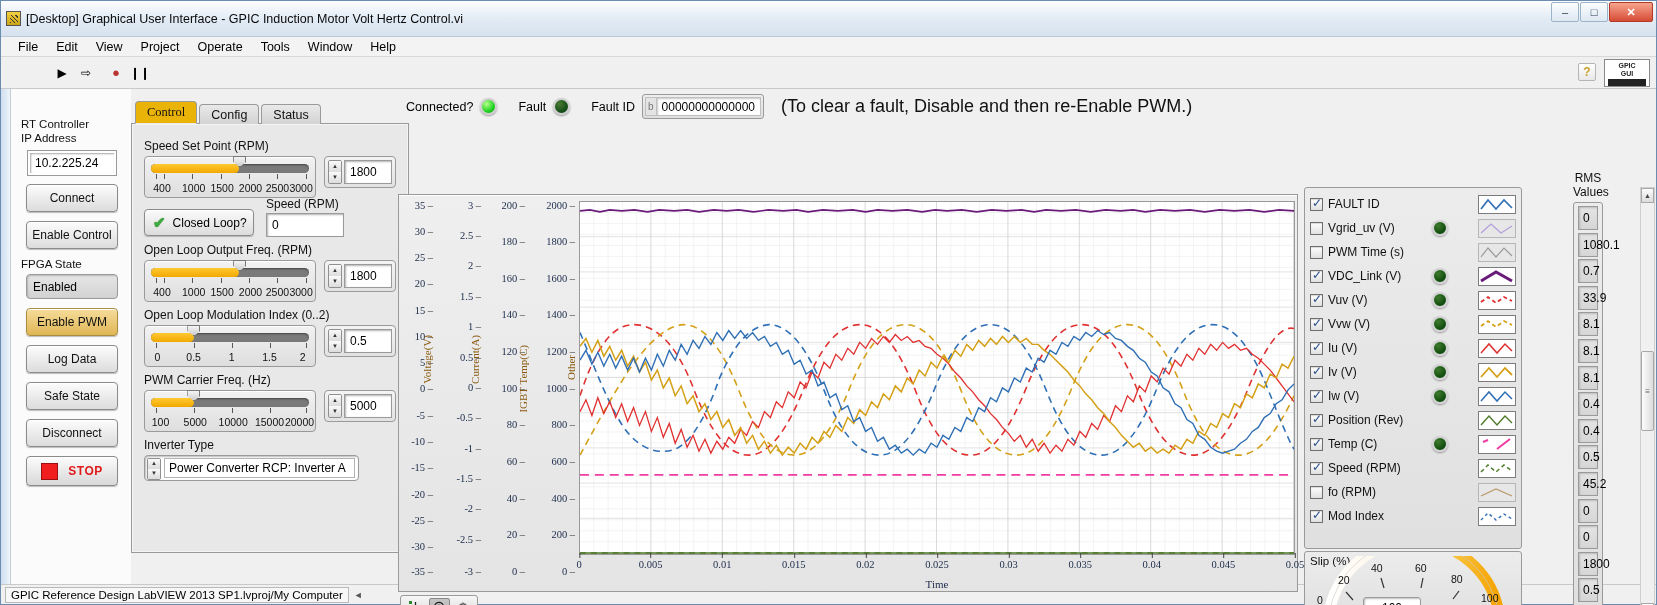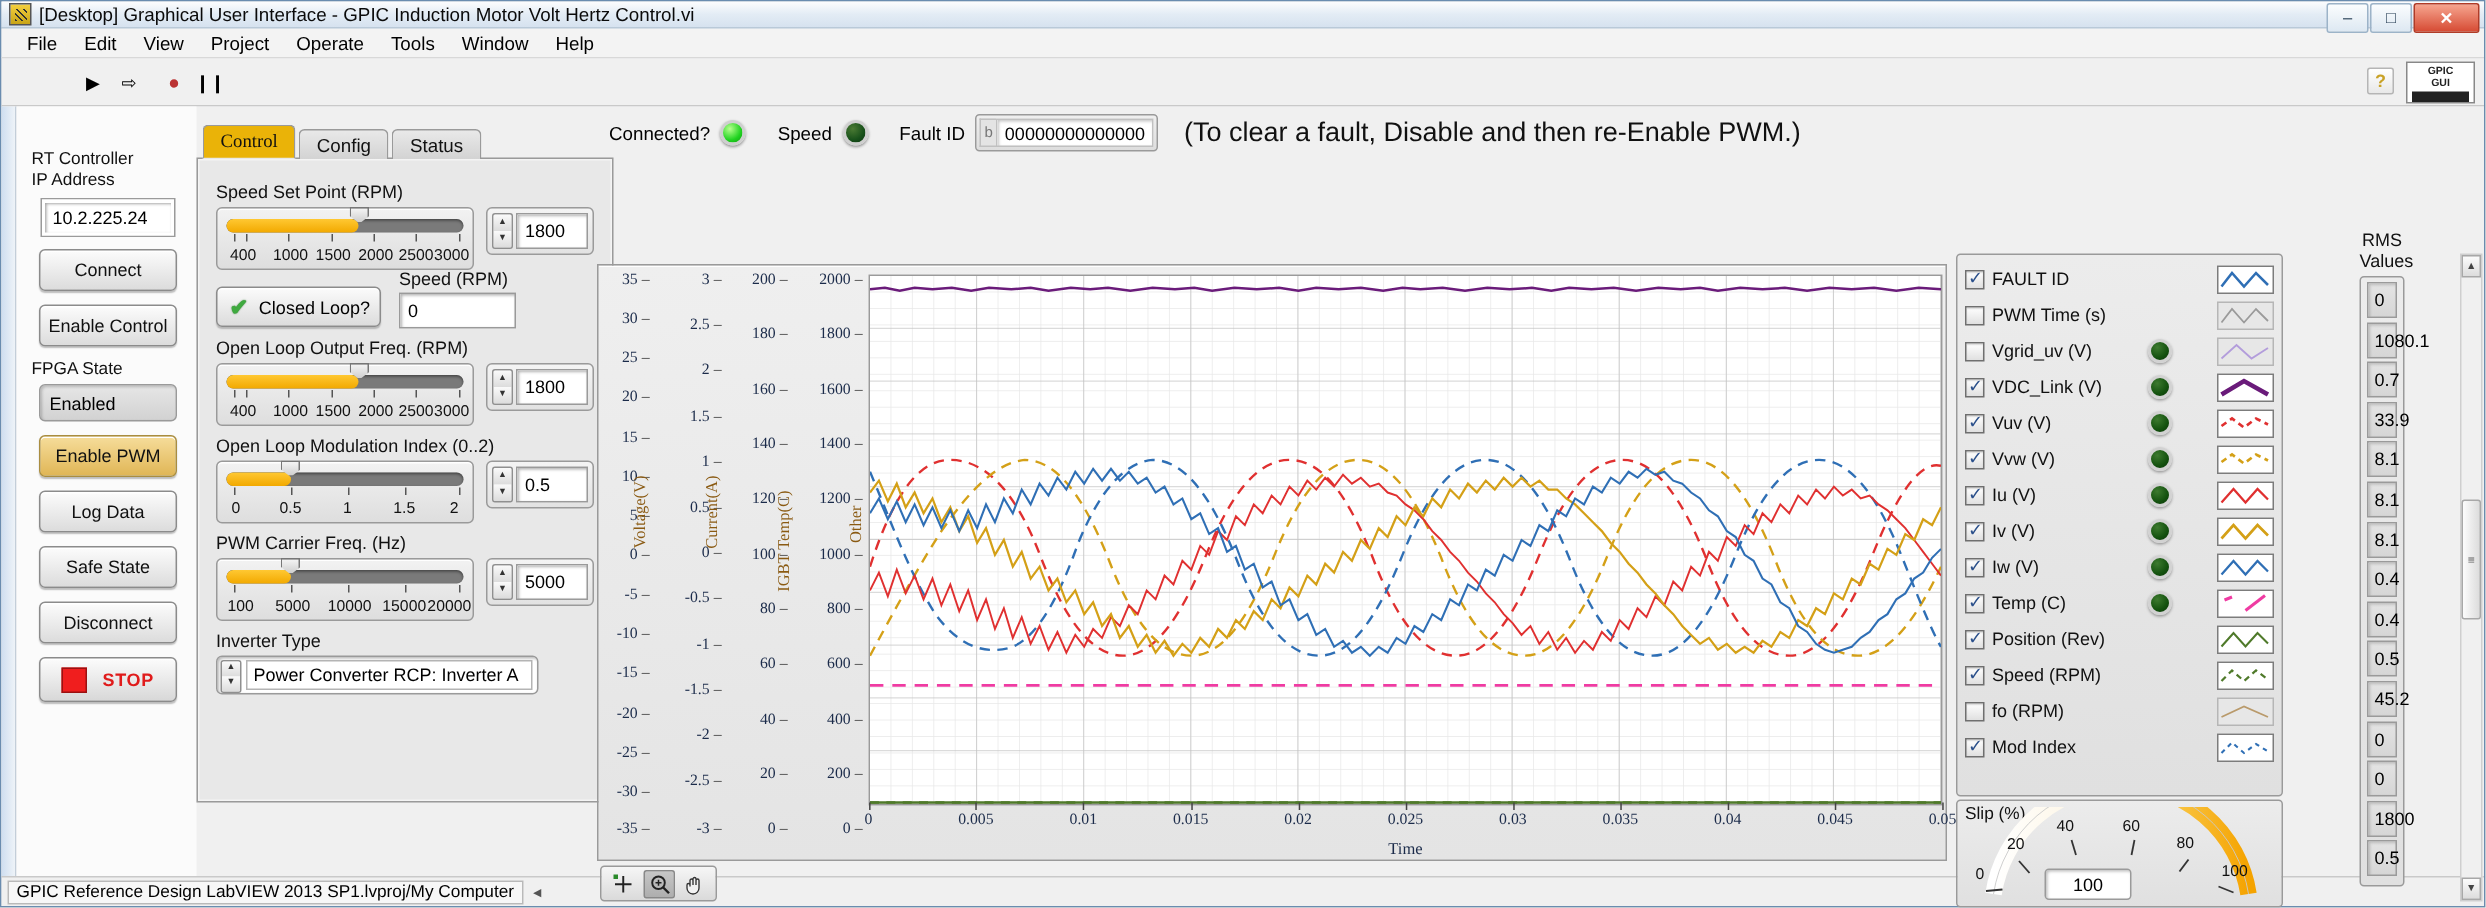--- a/index.html
+++ b/index.html
@@ -7,21 +7,21 @@
     width:1657px; height:605px; overflow:hidden;
     font-family:"Liberation Sans", sans-serif;
     font-size:12px; color:#000;
     background:#d4d0c8;
   }
   .win { width:1657px; height:605px; background:#f0f0f0;
     border:1px solid #6a8caf; display:flex; flex-direction:column;
     background:linear-gradient(#eef3f8,#dde6f0); }
 
   
-  .titlebar { height:18px; display:flex; align-items:center;
+  .titlebar { height:36px; display:flex; align-items:center;
     background:linear-gradient(#fdfdfe,#e3ecf5 50%,#d6e2ef);
     border-bottom:1px solid #b9c9d8; padding-left:5px; position:relative; }
   .ticon { width:15px; height:15px; margin-right:5px;
     background:linear-gradient(#f4d03f,#c8a417); border:1px solid #555;
     position:relative; flex:0 0 auto; }
   .ticon:after{content:"";position:absolute;left:3px;top:3px;width:8px;height:8px;
     background:repeating-linear-gradient(45deg,#333 0 1px,transparent 1px 3px);}
   .ttext { font-size:12.5px; color:#0a0a0a; white-space:nowrap; }
   .wbtns { position:absolute; right:3px; top:1px; display:flex; gap:1px; }
   .wb { width:28px; height:20px; border:1px solid #9cb3c8; border-radius:2px;
@@ -455,21 +455,21 @@
               <u>▼</u>
             </div>
           <div class="cv">Power Converter RCP: Inverter A</div>
         </div>
       </div>
     </div>
 
     <div class="topstrip">
       <span>Connected?</span>
       <span class="led on"></span>
-      <span style="margin-left:14px">Speed</span>
+      <span style="margin-left:14px">Fault</span>
       <span class="led off"></span>
       <span style="margin-left:14px">Fault ID</span>
       <span class="faultid">
         <span class="b">b</span>
         <span class="v">00000000000000</span>
       </span>
       <span class="hint" style="margin-left:10px">(To clear a fault, Disable and then re-Enable PWM.)</span>
     </div>
 
     <div class="graphwrap">
@@ -674,39 +674,39 @@
         <span class="legname">FAULT ID</span>
         <span class="dled blank"></span>
         <span class="plotbtn">
           <svg width="36" height="17" viewBox="0 0 36 17">
               <polyline points="2,13 9,4 17,13 25,4 33,12" fill="none" stroke="#2f6fb5" stroke-width="1.7"></polyline>
             </svg>
         </span>
       </div>
       <div class="legrow">
         <span class="cbx"></span>
+        <span class="legname">Vgrid_uv (V)</span>
+        <span class="dled"></span>
+        <span class="plotbtn dim">
+          <svg width="36" height="17" viewBox="0 0 36 17">
+              <polyline points="2,13 12,4 22,13 33,6" fill="none" stroke="#b39ddb" stroke-width="1.2"></polyline>
+            </svg>
+        </span>
+      </div>
+      <div class="legrow">
+        <span class="cbx"></span>
         <span class="legname">PWM Time (s)</span>
         <span class="dled blank"></span>
         <span class="plotbtn dim">
           <svg width="36" height="17" viewBox="0 0 36 17">
               <polyline points="2,13 9,4 17,13 25,4 33,12" fill="none" stroke="#9a9a9a" stroke-width="1.2"></polyline>
             </svg>
         </span>
       </div>
       <div class="legrow">
-        <span class="cbx"></span>
-        <span class="legname">Vgrid_uv (V)</span>
-        <span class="dled"></span>
-        <span class="plotbtn dim">
-          <svg width="36" height="17" viewBox="0 0 36 17">
-              <polyline points="2,13 12,4 22,13 33,6" fill="none" stroke="#b39ddb" stroke-width="1.2"></polyline>
-            </svg>
-        </span>
-      </div>
-      <div class="legrow">
         <span class="cbx on"></span>
         <span class="legname">VDC_Link (V)</span>
         <span class="dled"></span>
         <span class="plotbtn">
           <svg width="36" height="17" viewBox="0 0 36 17">
               <polyline points="2,13 17,4 33,13" fill="none" stroke="#6a1b7a" stroke-width="3"></polyline>
             </svg>
         </span>
       </div>
       <div class="legrow">
@@ -754,36 +754,36 @@
         <span class="legname">Iw (V)</span>
         <span class="dled"></span>
         <span class="plotbtn">
           <svg width="36" height="17" viewBox="0 0 36 17">
               <polyline points="2,13 10,4 18,13 26,4 33,11" fill="none" stroke="#2f6fb5" stroke-width="1.5"></polyline>
             </svg>
         </span>
       </div>
       <div class="legrow">
         <span class="cbx on"></span>
+        <span class="legname">Position (Rev)</span>
+        <span class="dled blank"></span>
+        <span class="plotbtn">
+          <svg width="36" height="17" viewBox="0 0 36 17">
+              <polyline points="2,13 10,4 18,13 26,4 33,11" fill="none" stroke="#4f7a2a" stroke-width="1.4"></polyline>
+            </svg>
+        </span>
+      </div>
+      <div class="legrow">
+        <span class="cbx on"></span>
         <span class="legname">Temp (C)</span>
         <span class="dled"></span>
         <span class="plotbtn">
           <svg width="36" height="17" viewBox="0 0 36 17">
               <polyline points="4,6 9,4" stroke="#ef3ba2" stroke-width="2"></polyline>
               <polyline points="18,13 31,3" stroke="#ef3ba2" stroke-width="2"></polyline>
-            </svg>
-        </span>
-      </div>
-      <div class="legrow">
-        <span class="cbx on"></span>
-        <span class="legname">Position (Rev)</span>
-        <span class="dled blank"></span>
-        <span class="plotbtn">
-          <svg width="36" height="17" viewBox="0 0 36 17">
-              <polyline points="2,13 10,4 18,13 26,4 33,11" fill="none" stroke="#4f7a2a" stroke-width="1.4"></polyline>
             </svg>
         </span>
       </div>
       <div class="legrow">
         <span class="cbx on"></span>
         <span class="legname">Speed (RPM)</span>
         <span class="dled blank"></span>
         <span class="plotbtn">
           <svg width="36" height="17" viewBox="0 0 36 17">
               <polyline points="2,12 9,5 17,12 25,5 33,11" fill="none" stroke="#4f7a2a" stroke-width="1.5" stroke-dasharray="4,3"></polyline>

